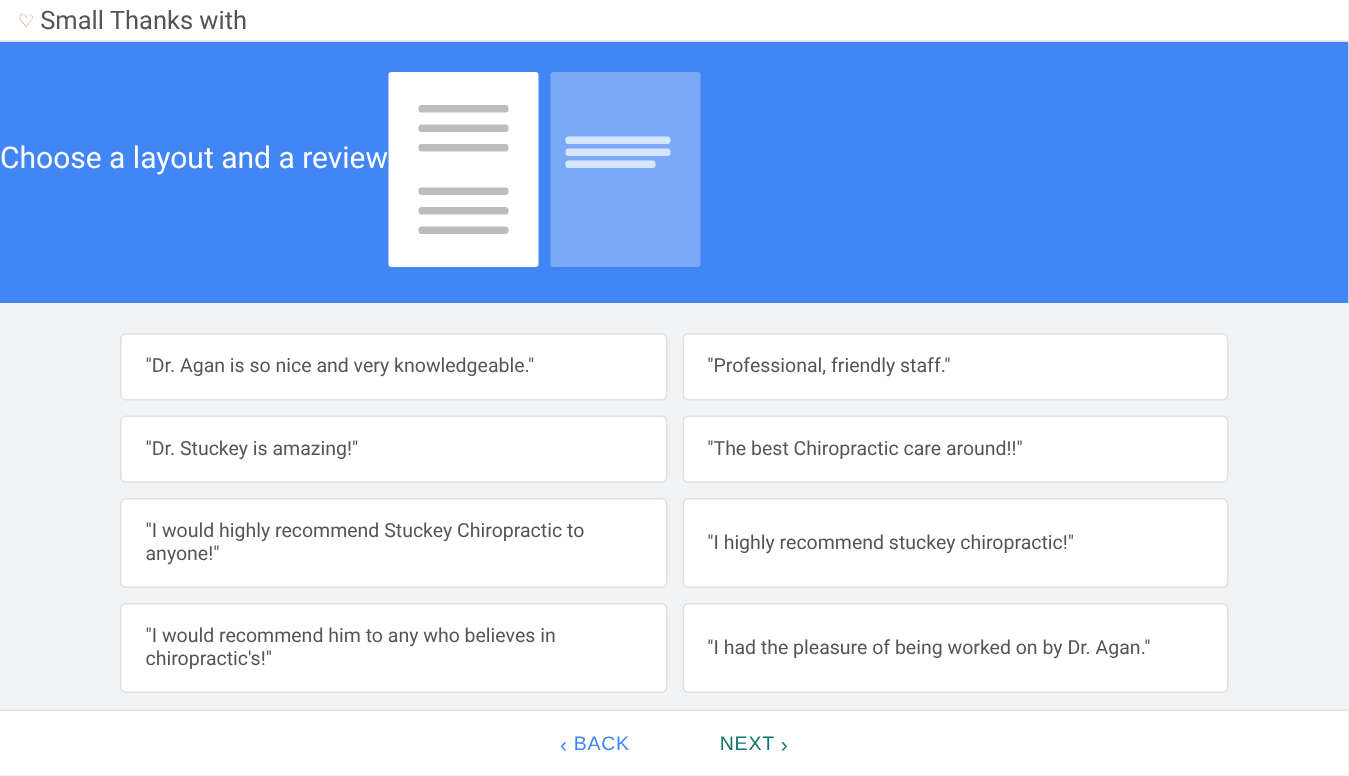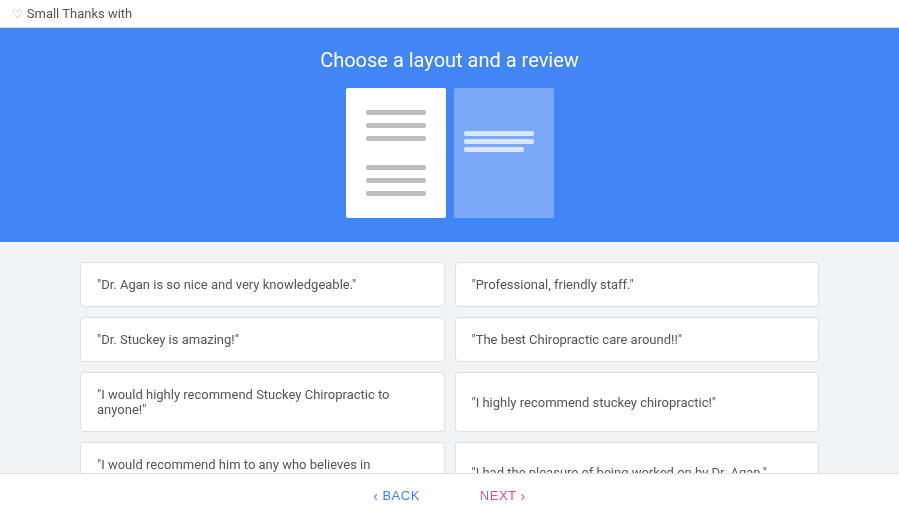--- a/index.html
+++ b/index.html
@@ -22,40 +22,40 @@
       align-items: center;
       padding: 0 12px;
       gap: 4px;
       flex-shrink: 0;
     }
     .header-heart {
       font-size: 12px;
       color: #e57373;
     }
     .header-title {
-      font-size: 13px;
+      font-size: 17px;
       color: #555;
     }
     .google-logo {
       font-size: 13px;
       font-weight: bold;
       letter-spacing: -0.5px;
       margin-top: 48px;
     }
     .g-blue { color: #4285F4; }
     .g-red { color: #EA4335; }
     .g-yellow { color: #FBBC05; }
     .g-green { color: #34A853; }
 
     
     .hero {
       background: #4285F4;
       padding: 20px 0 24px 0;
       display: flex;
-      flex-direction: column;
+      flex-direction: row;
       align-items: center;
       flex-shrink: 0;
     }
     .hero-title {
       color: #fff;
       font-size: 20px;
       font-weight: 400;
       margin-bottom: 16px;
     }
     .layout-preview {
@@ -157,21 +157,21 @@
       font-weight: 500;
       color: #4285F4;
       cursor: pointer;
       letter-spacing: 0.5px;
       display: flex;
       align-items: center;
       gap: 4px;
       text-transform: uppercase;
     }
     .footer-btn.disabled {
-      color: #ec4899;
+      color: #0f766e;
       cursor: default;
     }
     .chevron {
       font-size: 14px;
     }
   </style>
 </head>
 <body>
 
 <div class="header">

